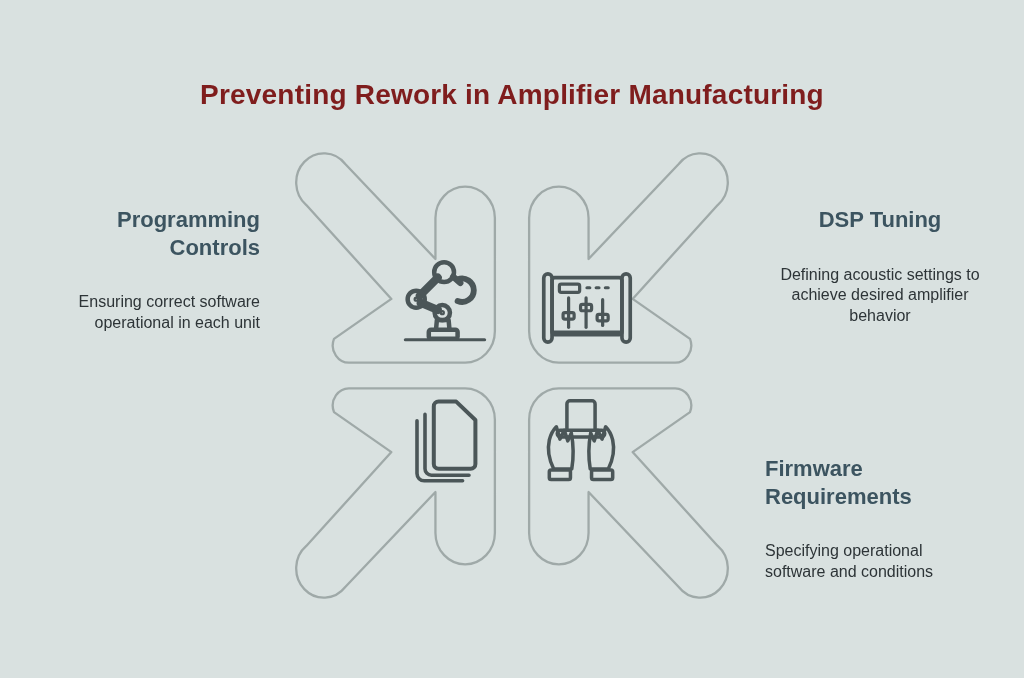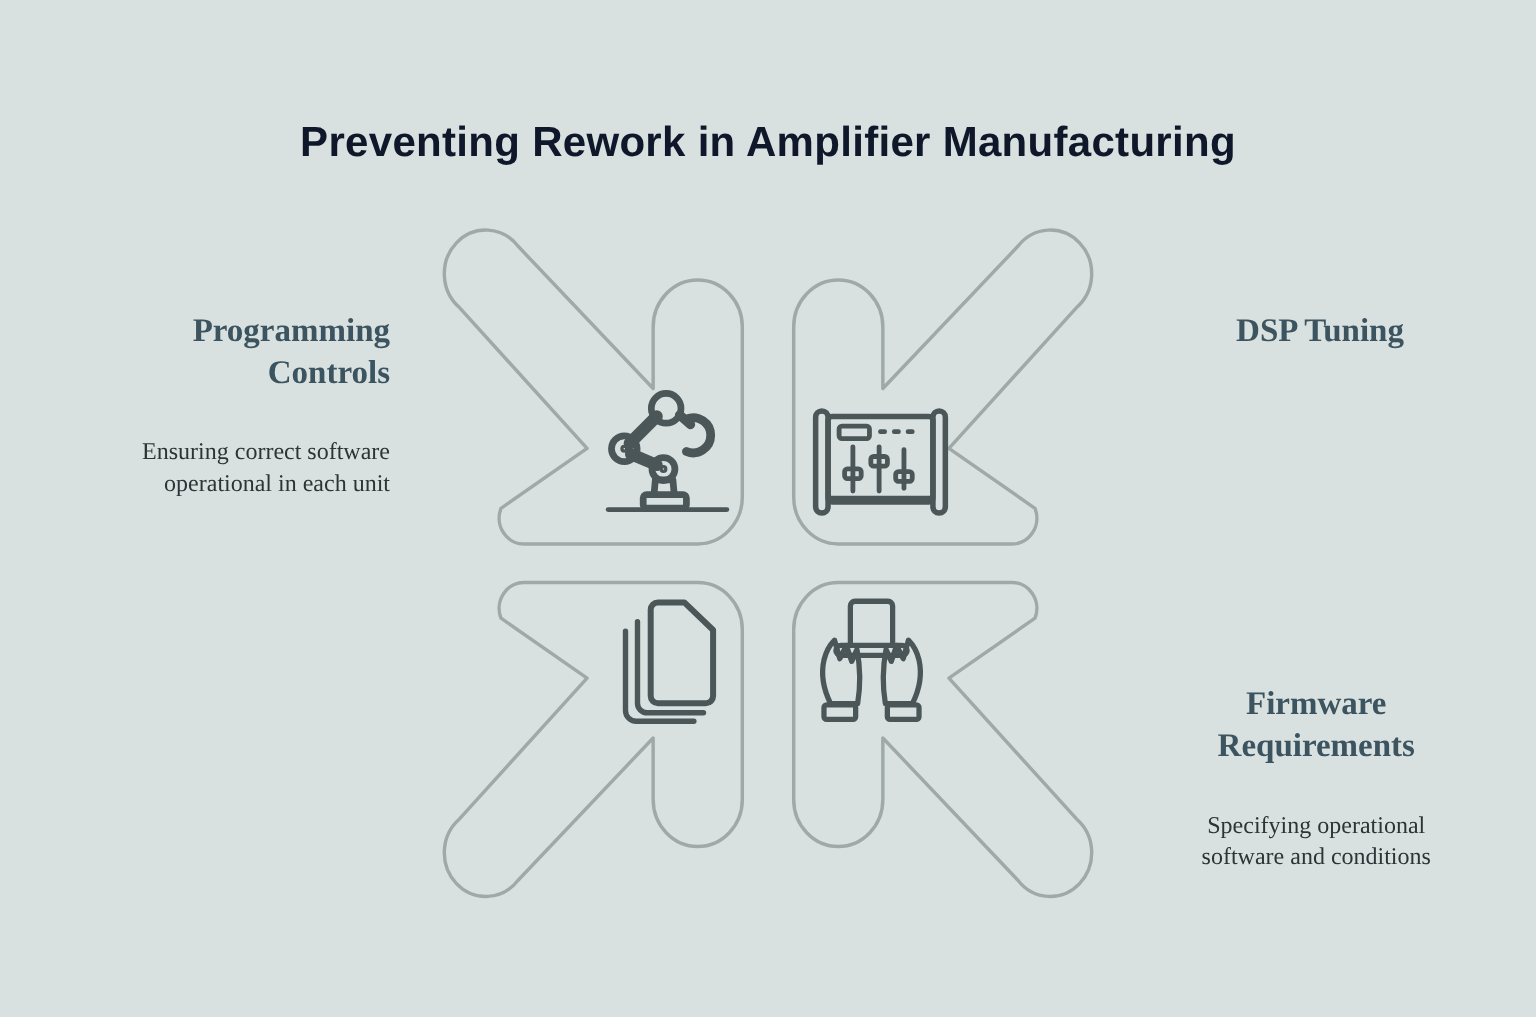--- a/index.html
+++ b/index.html
@@ -9,48 +9,47 @@
     background:#d9e1e0;
     overflow:hidden;
     font-family:"Liberation Sans", sans-serif;
   }
   .title{
     position:absolute;
     left:0; top:60px; width:1024px;
     text-align:center;
     font-size:28px;
     font-weight:600;
-    color:#0f172a;
+    color:#7f1d1d;
     letter-spacing:0.2px;
   }
   .quad{
     position:absolute;
     white-space:pre-line;
-    font-family:Liberation Serif, serif;
   }
   .quad .heading{
     font-size:22px;
     font-weight:600;
     color:#3c5460;
     line-height:1.25;
     margin:0;
   }
   .quad .desc{
     font-size:16px;
     font-weight:400;
     color:#2d3437;
     line-height:1.3;
     margin:13px 0 0 0;
   }
   .align-right{text-align:right;}
   .align-left{text-align:left;}
   #quad-tl{left:40px; top:188px; width:220px;}
   #quad-tr{left:765px; top:188px; width:230px;text-align:center;}
   #quad-bl{left:40px; top:437px; width:220px;}
-  #quad-br{left:765px; top:437px; width:225px;text-align:center;}
+  #quad-br{left:765px; top:437px; width:225px;}
 
   .arrow{position:absolute; width:207px; height:218px;}
   #arrow-tl{left:293px; top:150px;}
   #arrow-tr{left:524px; top:150px; transform:scaleX(-1);}
   #arrow-bl{left:293px; top:383px; transform:scaleY(-1);}
   #arrow-br{left:524px; top:383px; transform:scale(-1,-1);}
   .arrow path{
     fill:none;
     stroke:#9fa9a8;
     stroke-width:2.3;
@@ -79,20 +78,23 @@
 
   <div class="quad align-right" id="quad-tl">
     <div class="heading">Programming
 Controls</div>
     <div class="desc">Ensuring correct software
 operational in each unit</div>
   </div>
 
   <div class="quad align-left" id="quad-tr">
     <div class="heading">DSP Tuning</div>
+    <div class="desc">Defining acoustic settings to
+achieve desired amplifier
+behavior</div>
   </div>
 
 
   <div class="quad align-left" id="quad-br">
     <div class="heading">Firmware
 Requirements</div>
     <div class="desc">Specifying operational
 software and conditions</div>
   </div>
 

